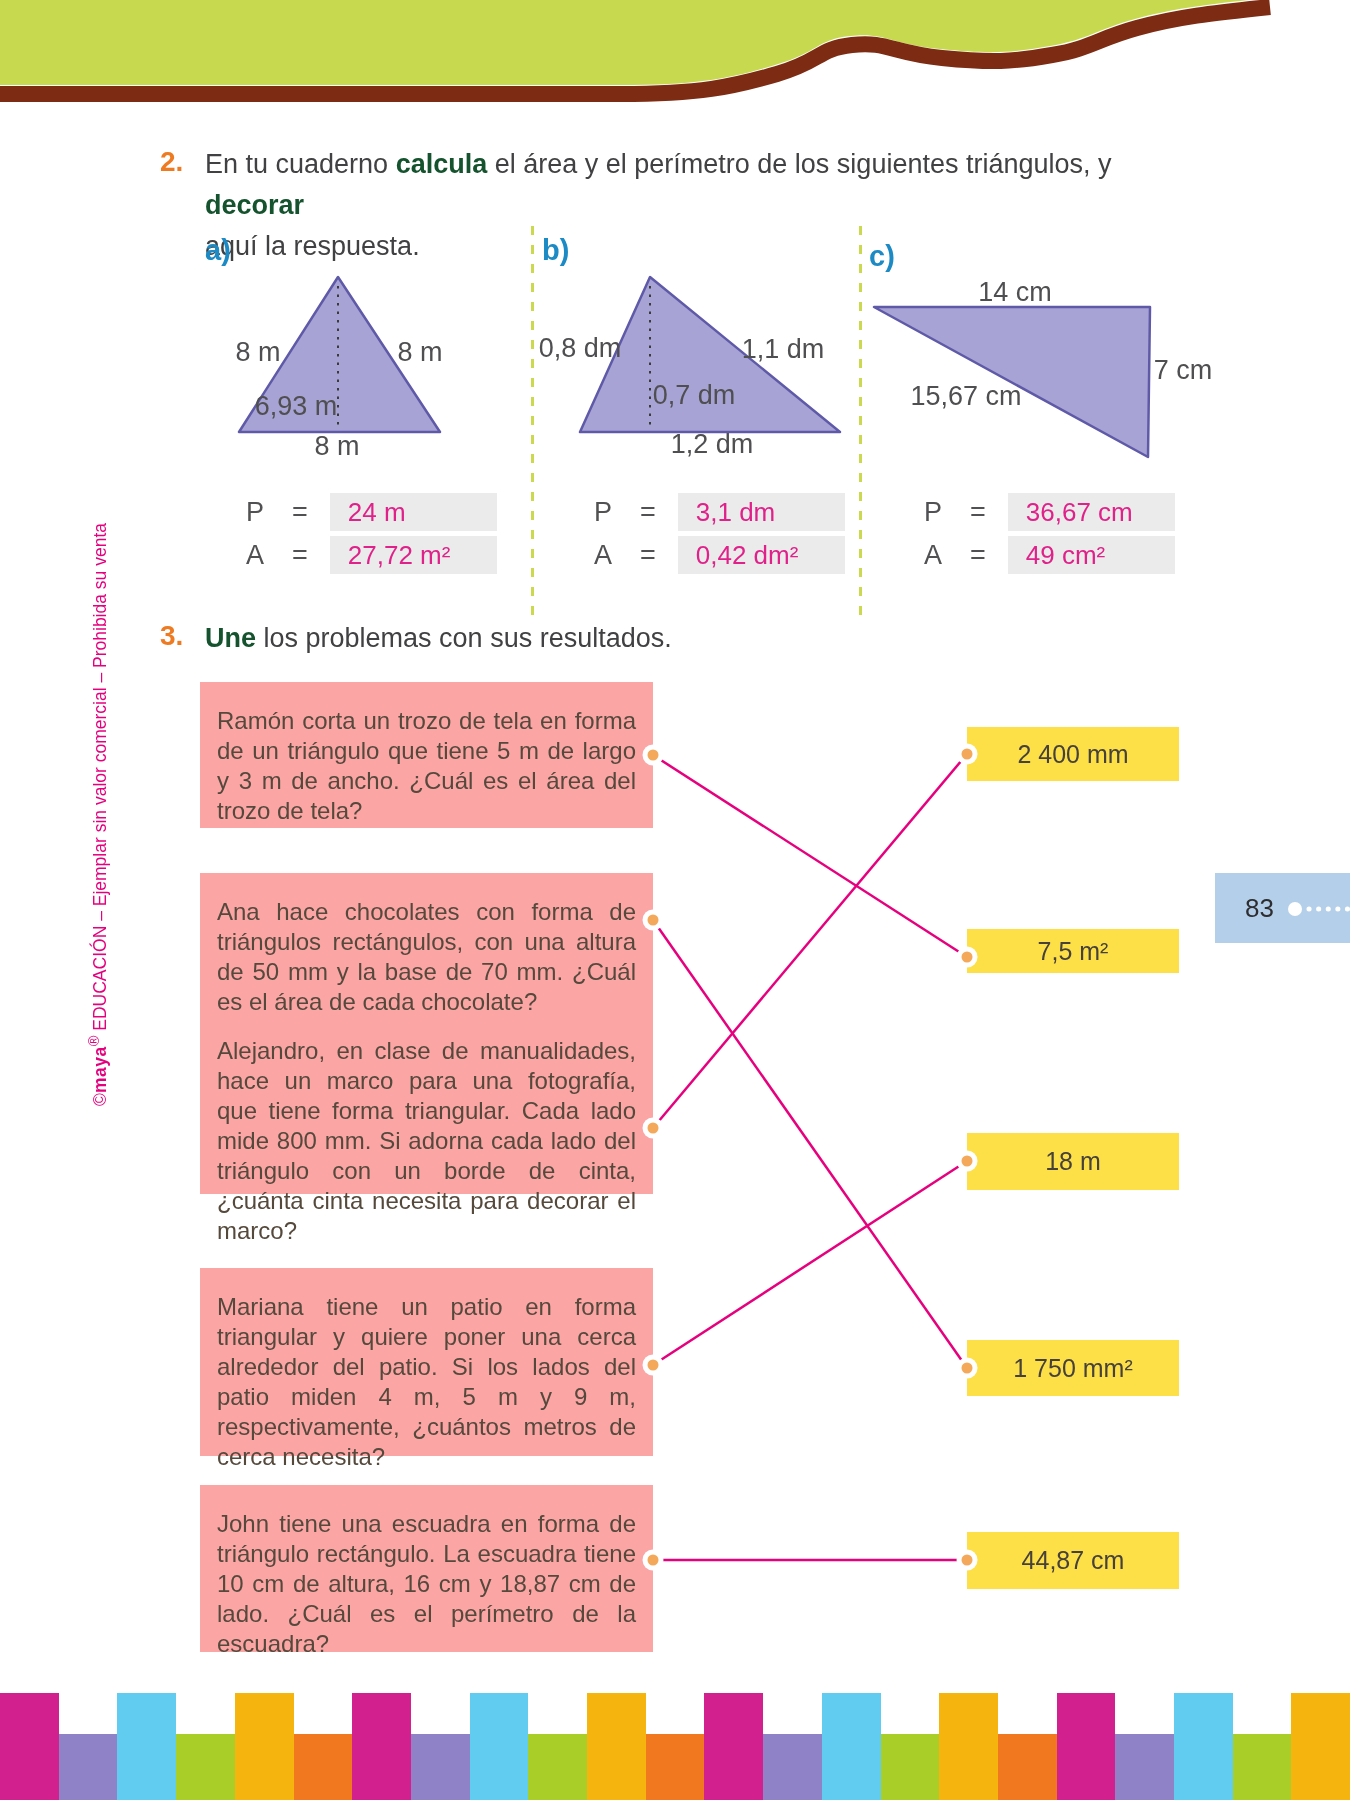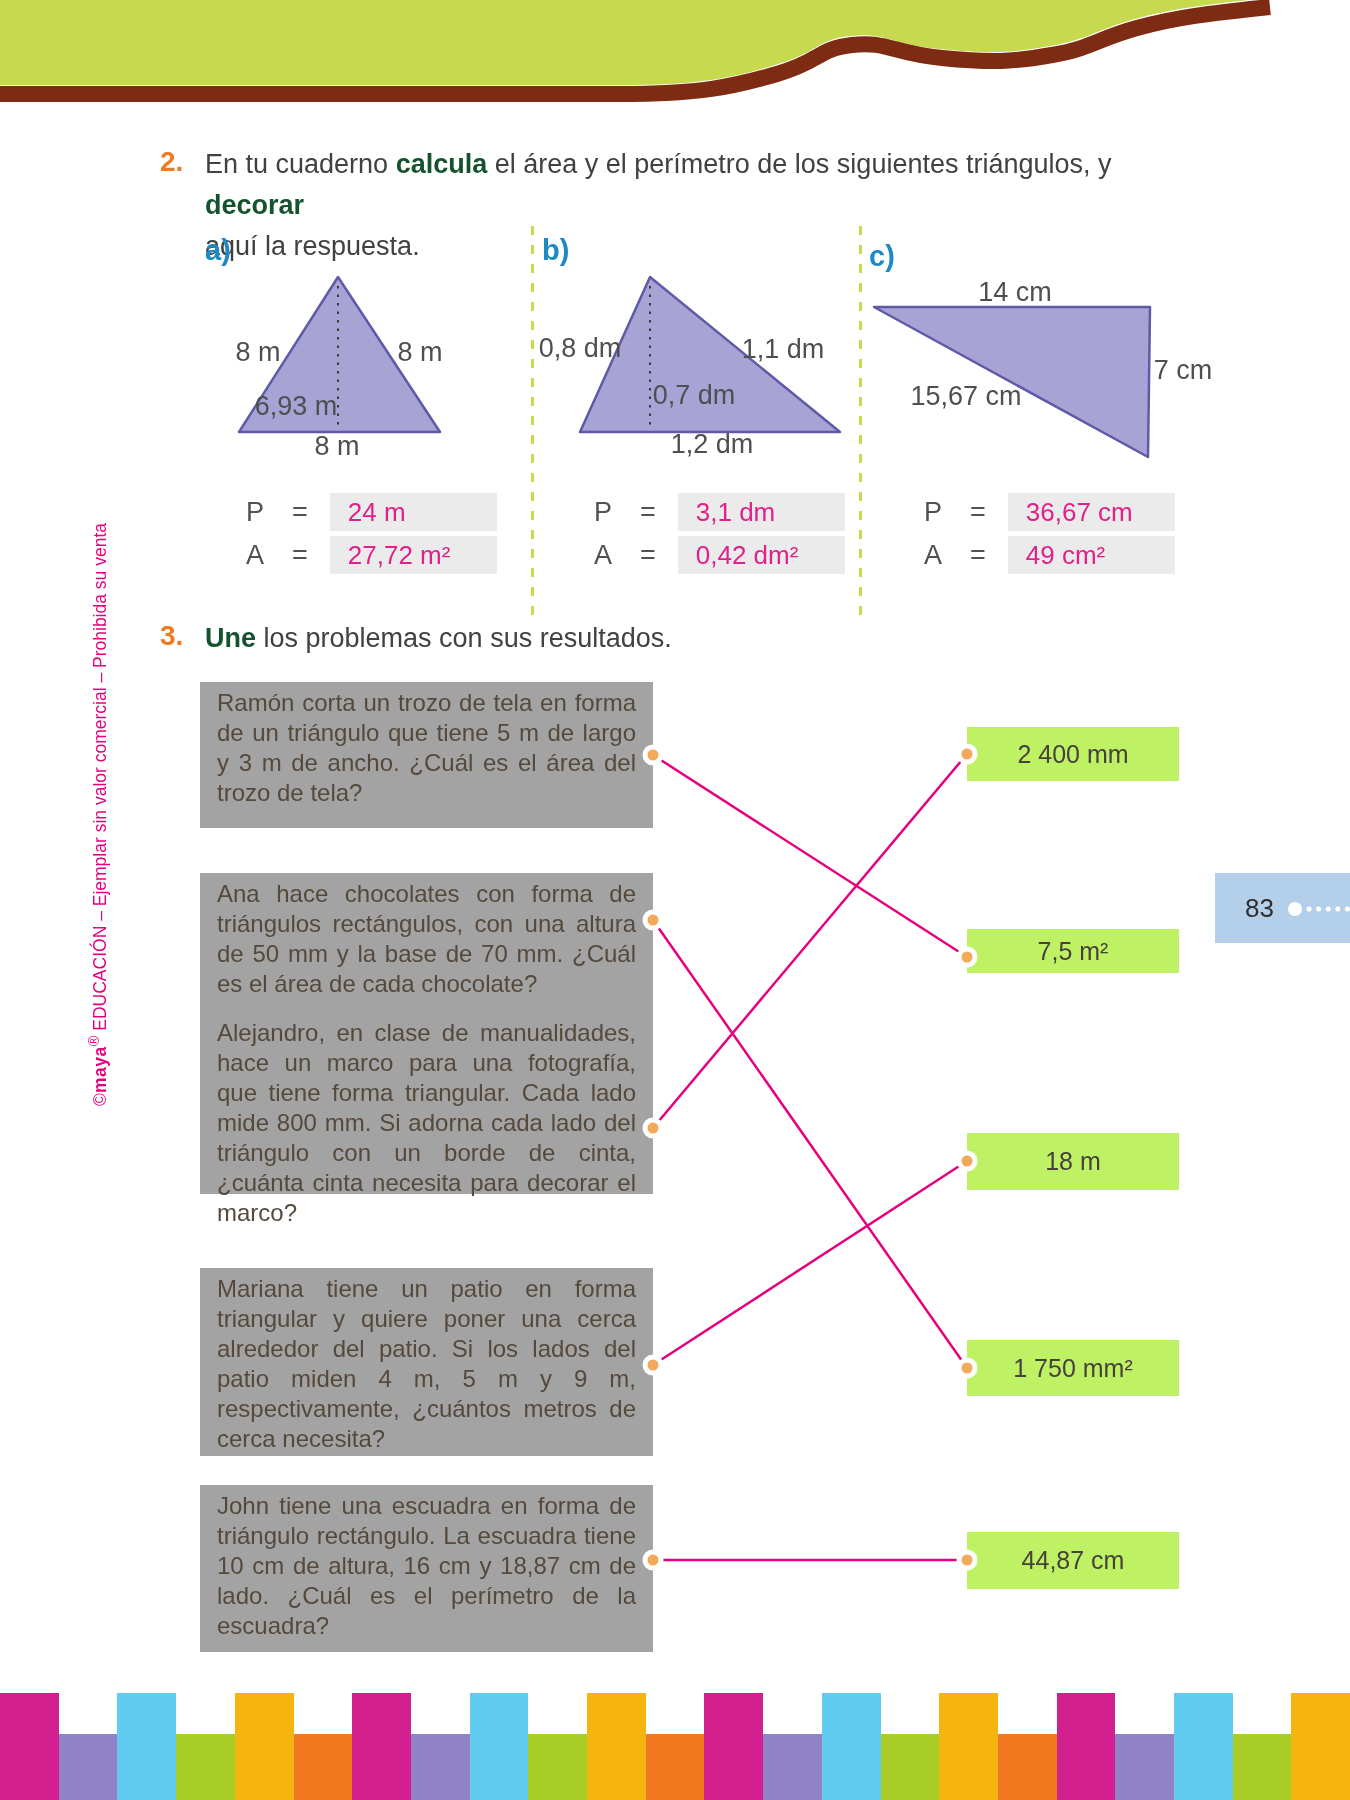--- a/index.html
+++ b/index.html
@@ -12,23 +12,23 @@
   .letter{font-weight:bold;font-size:29px;color:#1b8ac5;}
   .tri-label{position:absolute;transform:translate(-50%,-50%);font-size:27px;color:#4f4f51;white-space:nowrap;}
   .sep{position:absolute;top:226px;width:3px;height:398px;
        background:repeating-linear-gradient(to bottom,#cbd94f 0 9px,transparent 9px 19px);}
   .pa-row{position:absolute;display:flex;align-items:center;font-size:27px;color:#515153;}
   .pa-label{width:22px;}
   .pa-eq{margin:0 22px 0 24px;}
   .pa-box{width:167px;height:38px;background:#ebebeb;display:flex;align-items:center;
           padding-left:18px;box-sizing:border-box;}
   .pa-val{color:#e0218a;font-size:26px;}
-  .prob{position:absolute;left:200px;width:453px;background:#a3a3a3;color:#55493c;
-        font-size:24px;line-height:30px;text-align:justify;padding:6px 17px;box-sizing:border-box;}
-  .ans{position:absolute;left:967px;width:212px;background:#bef264;color:#46413a;
+  .prob{position:absolute;left:200px;width:453px;background:#fca5a5;color:#55493c;
+        font-size:24px;line-height:30px;text-align:justify;padding:24px 17px;box-sizing:border-box;}
+  .ans{position:absolute;left:967px;width:212px;background:#fde047;color:#46413a;
        font-size:25px;display:flex;align-items:center;justify-content:center;}
   .page-tab{position:absolute;left:1215px;top:873px;width:135px;height:70px;background:#b4cfea;}
   .page-tab .pnum{position:absolute;left:30px;top:0;height:70px;display:flex;align-items:center;
                   font-size:26px;color:#2e2e30;}
   .sidebar{position:absolute;left:86px;top:1106px;width:562px;height:26px;
            transform:rotate(-90deg);transform-origin:0 0;color:#e6007e;font-size:17.5px;white-space:nowrap;}
   .sidebar .brand{font-weight:bold;letter-spacing:0.5px;}
   .footer-bars{position:absolute;left:0;top:1693px;width:1350px;display:flex;}
   .bar{flex:1;}
   .bar.tall{height:107px;}

